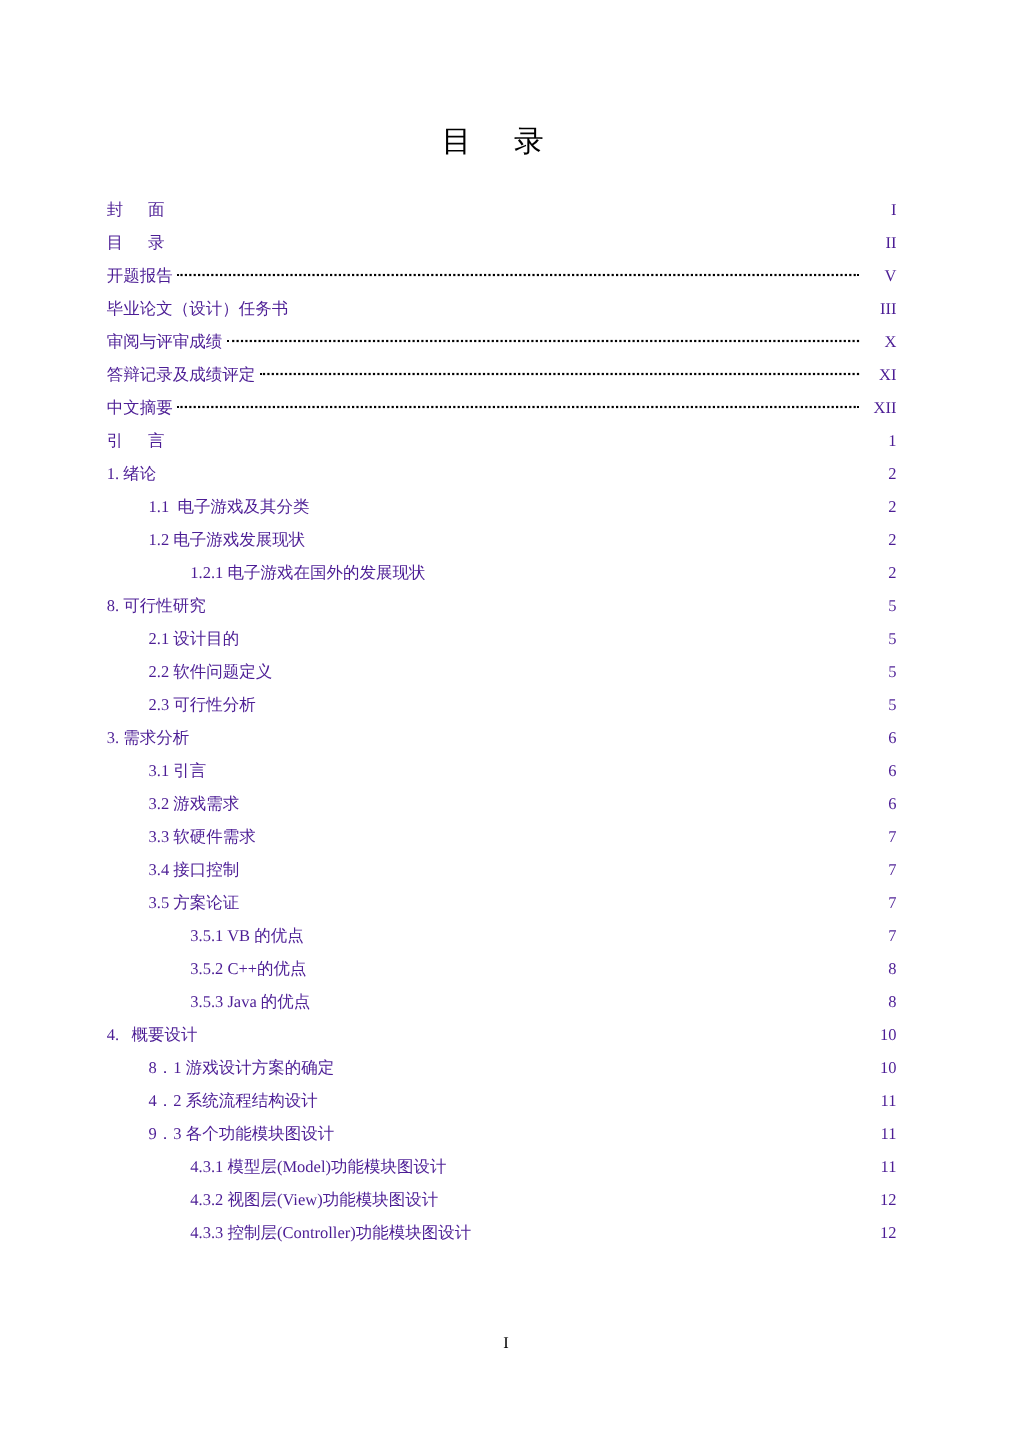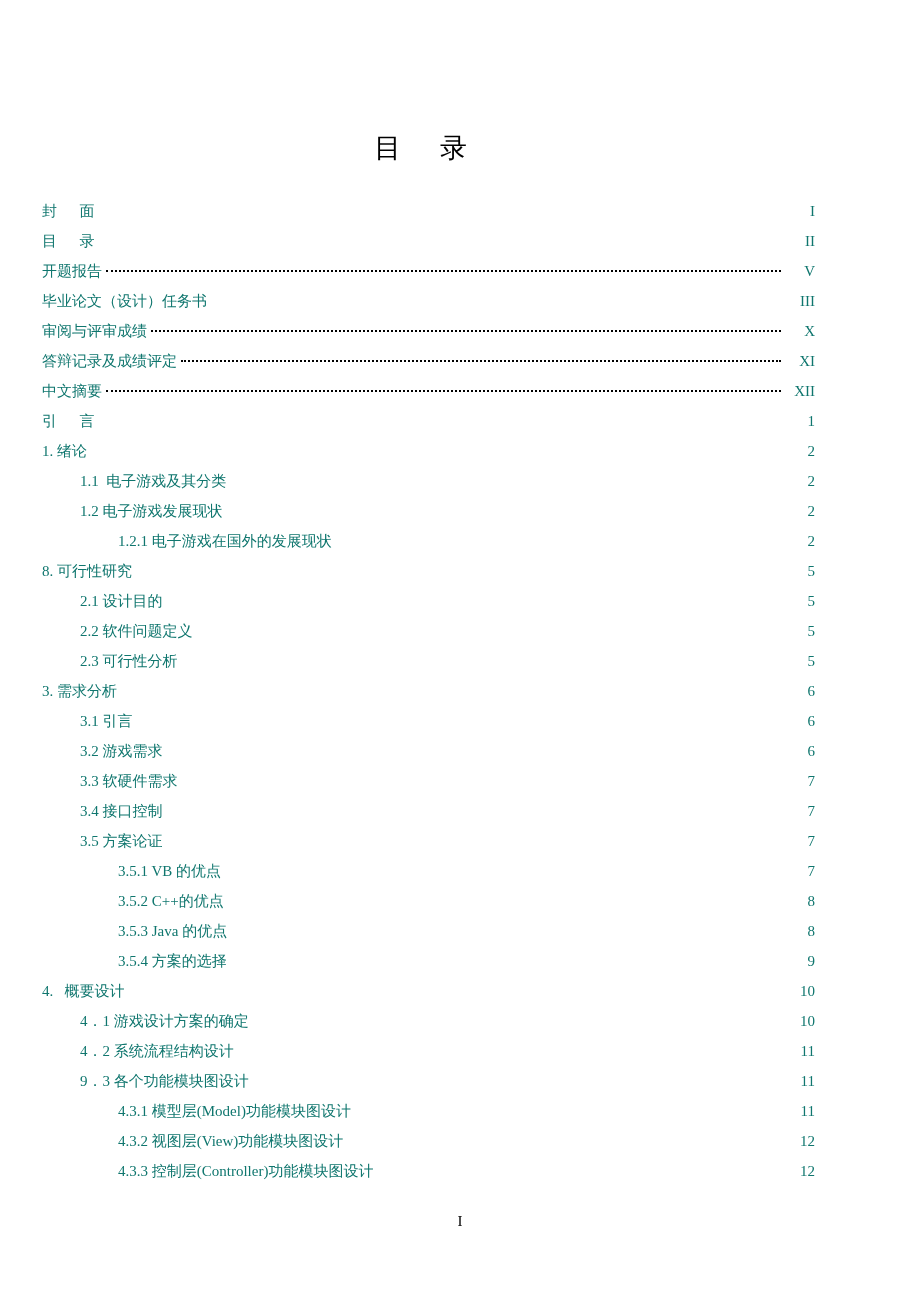--- a/index.html
+++ b/index.html
@@ -8,34 +8,33 @@
       box-sizing: border-box;
     }
     body {
       width: 920px;
       height: 1302px;
       background: #ffffff;
       font-family: "SimSun", "宋体", serif;
       position: relative;
     }
     .page {
-      padding: 110px 105px 60px 42px;
-      margin-top: 20px;
+      padding: 110px 105px 60px 97px;
     }
     .title {
       text-align: center;
       font-size: 27px;
       font-weight: normal;
       letter-spacing: 16px;
       margin-bottom: 30px;
       color: #000;
     }
     .toc {
       font-size: 15px;
-      color: #0f766e;
+      color: #4c1d95;
       line-height: 2.0;
     }
     .toc-row {
       display: flex;
       align-items: baseline;
       width: 100%;
     }
     .toc-label {
       white-space: pre;
     }
@@ -192,32 +191,27 @@
       <div class="toc-row indent-2">
         <span class="toc-label">3.5.2 C++的优点</span>
         <span class="toc-nodots"></span>
         <span class="toc-page">8</span>
       </div>
       <div class="toc-row indent-2">
         <span class="toc-label">3.5.3 Java 的优点</span>
         <span class="toc-nodots"></span>
         <span class="toc-page">8</span>
       </div>
-      <div class="toc-row indent-2">
-        <span class="toc-label">3.5.4 方案的选择</span>
-        <span class="toc-nodots"></span>
-        <span class="toc-page">9</span>
-      </div>
       <div class="toc-row indent-0">
         <span class="toc-label">4.   概要设计</span>
         <span class="toc-nodots"></span>
         <span class="toc-page">10</span>
       </div>
       <div class="toc-row indent-1">
-        <span class="toc-label">4．1 游戏设计方案的确定</span>
+        <span class="toc-label">8．1 游戏设计方案的确定</span>
         <span class="toc-nodots"></span>
         <span class="toc-page">10</span>
       </div>
       <div class="toc-row indent-1">
         <span class="toc-label">4．2 系统流程结构设计</span>
         <span class="toc-nodots"></span>
         <span class="toc-page">11</span>
       </div>
       <div class="toc-row indent-1">
         <span class="toc-label">9．3 各个功能模块图设计</span>

